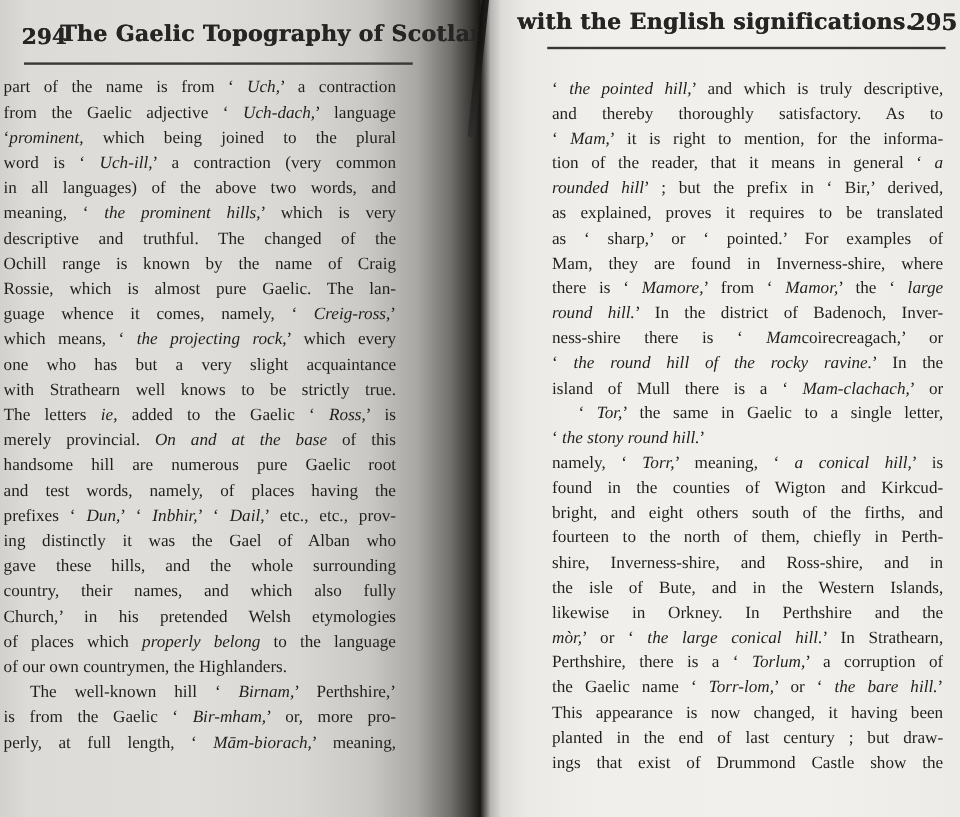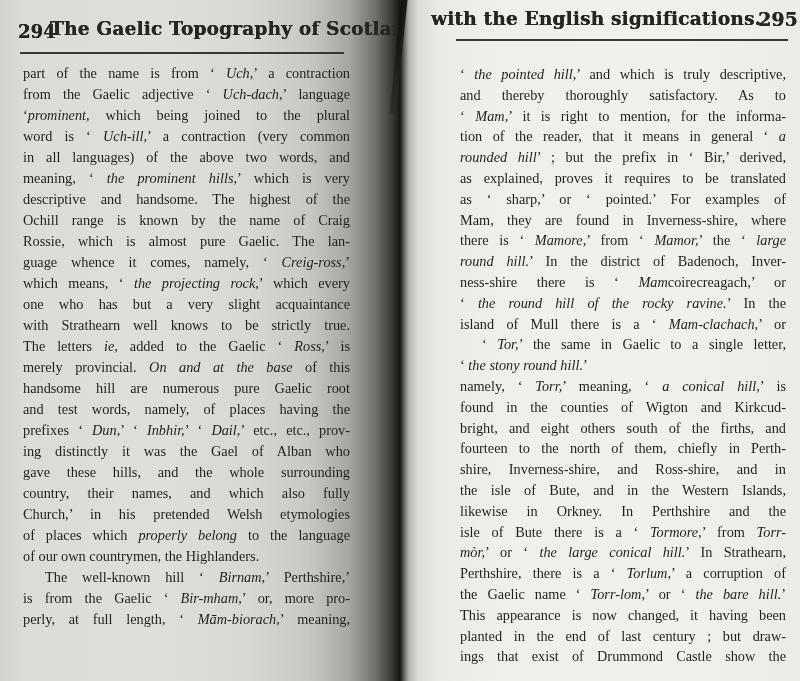--- a/index.html
+++ b/index.html
@@ -48,28 +48,28 @@
 </style>
 </head>
 <body>
 
 <div id="scan">
 
   <div class="page" id="pageL">
     <span class="hdr-num" style="left:18px;top:21px;">294</span>
     <div class="hdr-title" style="left:50px;top:18px;width:295px;">The Gaelic Topography of Scotland,</div>
     <div class="rule" style="left:20px;top:52px;width:324px;"></div>
-    <div class="pbody" id="bodyL" style="left:23px;top:63px;width:327px;">
+    <div class="pbody" id="bodyL" style="left:3px;top:63px;width:327px;">
         <div class="tline"><span>part of the name is from ‘ </span><span class="it">Uch,</span><span>’ a contraction</span></div>
         <div class="tline"><span>from the Gaelic adjective ‘ </span><span class="it">Uch-dach,</span><span>’ language</span></div>
         <div class="tline"><span>‘</span><span class="it">prominent,</span><span> which being joined to the plural</span></div>
         <div class="tline"><span>word is ‘ </span><span class="it">Uch-ill,</span><span>’ a contraction (very common</span></div>
         <div class="tline"><span>in all languages) of the above two words, and</span></div>
         <div class="tline"><span>meaning, ‘ </span><span class="it">the prominent hills,</span><span>’ which is very</span></div>
-        <div class="tline"><span>descriptive and handsome.  The highest of the</span></div>
+        <div class="tline"><span>descriptive and truthful.  The changed of the</span></div>
         <div class="tline"><span>Ochill range is known by the name of Craig</span></div>
         <div class="tline"><span>Rossie, which is almost pure Gaelic.  The lan-</span></div>
         <div class="tline"><span>guage whence it comes, namely, ‘ </span><span class="it">Creig-ross,</span><span>’</span></div>
         <div class="tline"><span>which means, ‘ </span><span class="it">the projecting rock,</span><span>’ which every</span></div>
         <div class="tline"><span>one who has but a very slight acquaintance</span></div>
         <div class="tline"><span>with Strathearn well knows to be strictly true.</span></div>
         <div class="tline"><span>The letters </span><span class="it">ie,</span><span> added to the Gaelic ‘ </span><span class="it">Ross,</span><span>’ is</span></div>
         <div class="tline"><span>merely provincial.  </span><span class="it">On and at the base</span><span> of this</span></div>
         <div class="tline"><span>handsome hill are numerous pure Gaelic root</span></div>
         <div class="tline"><span>and test words, namely, of places having the</span></div>
@@ -106,21 +106,20 @@
         <div class="tline"><span>island of Mull there is a ‘ </span><span class="it">Mam-clachach,</span><span>’ or</span></div>
         <div class="tline ind"><span>‘ </span><span class="it">Tor,</span><span>’ the same in Gaelic to a single letter,</span></div>
         <div class="tline end"><span>‘ </span><span class="it">the stony round hill.</span><span>’</span></div>
         <div class="tline"><span>namely, ‘ </span><span class="it">Torr,</span><span>’ meaning, ‘ </span><span class="it">a conical hill,</span><span>’ is</span></div>
         <div class="tline"><span>found in the counties of Wigton and Kirkcud-</span></div>
         <div class="tline"><span>bright, and eight others south of the firths, and</span></div>
         <div class="tline"><span>fourteen to the north of them, chiefly in Perth-</span></div>
         <div class="tline"><span>shire, Inverness-shire, and Ross-shire, and in</span></div>
         <div class="tline"><span>the isle of Bute, and in the Western Islands,</span></div>
         <div class="tline"><span>likewise in Orkney.  In Perthshire and the</span></div>
-        <div class="tline"><span>isle of Bute there is a ‘ </span><span class="it">Tormore,</span><span>’ from </span><span class="it">Torr-</span></div>
         <div class="tline"><span class="it">mòr,</span><span>’ or ‘ </span><span class="it">the large conical hill.</span><span>’  In Strathearn,</span></div>
         <div class="tline"><span>Perthshire, there is a ‘ </span><span class="it">Torlum,</span><span>’ a corruption of</span></div>
         <div class="tline"><span>the Gaelic name ‘ </span><span class="it">Torr-lom,</span><span>’ or ‘ </span><span class="it">the bare hill.</span><span>’</span></div>
         <div class="tline"><span>This appearance is now changed, it having been</span></div>
         <div class="tline"><span>planted in the end of last century ; but draw-</span></div>
         <div class="tline"><span>ings that exist of Drummond Castle show the</span></div>
       </div>
   </div>
 
   <div class="spine-mark"></div>

